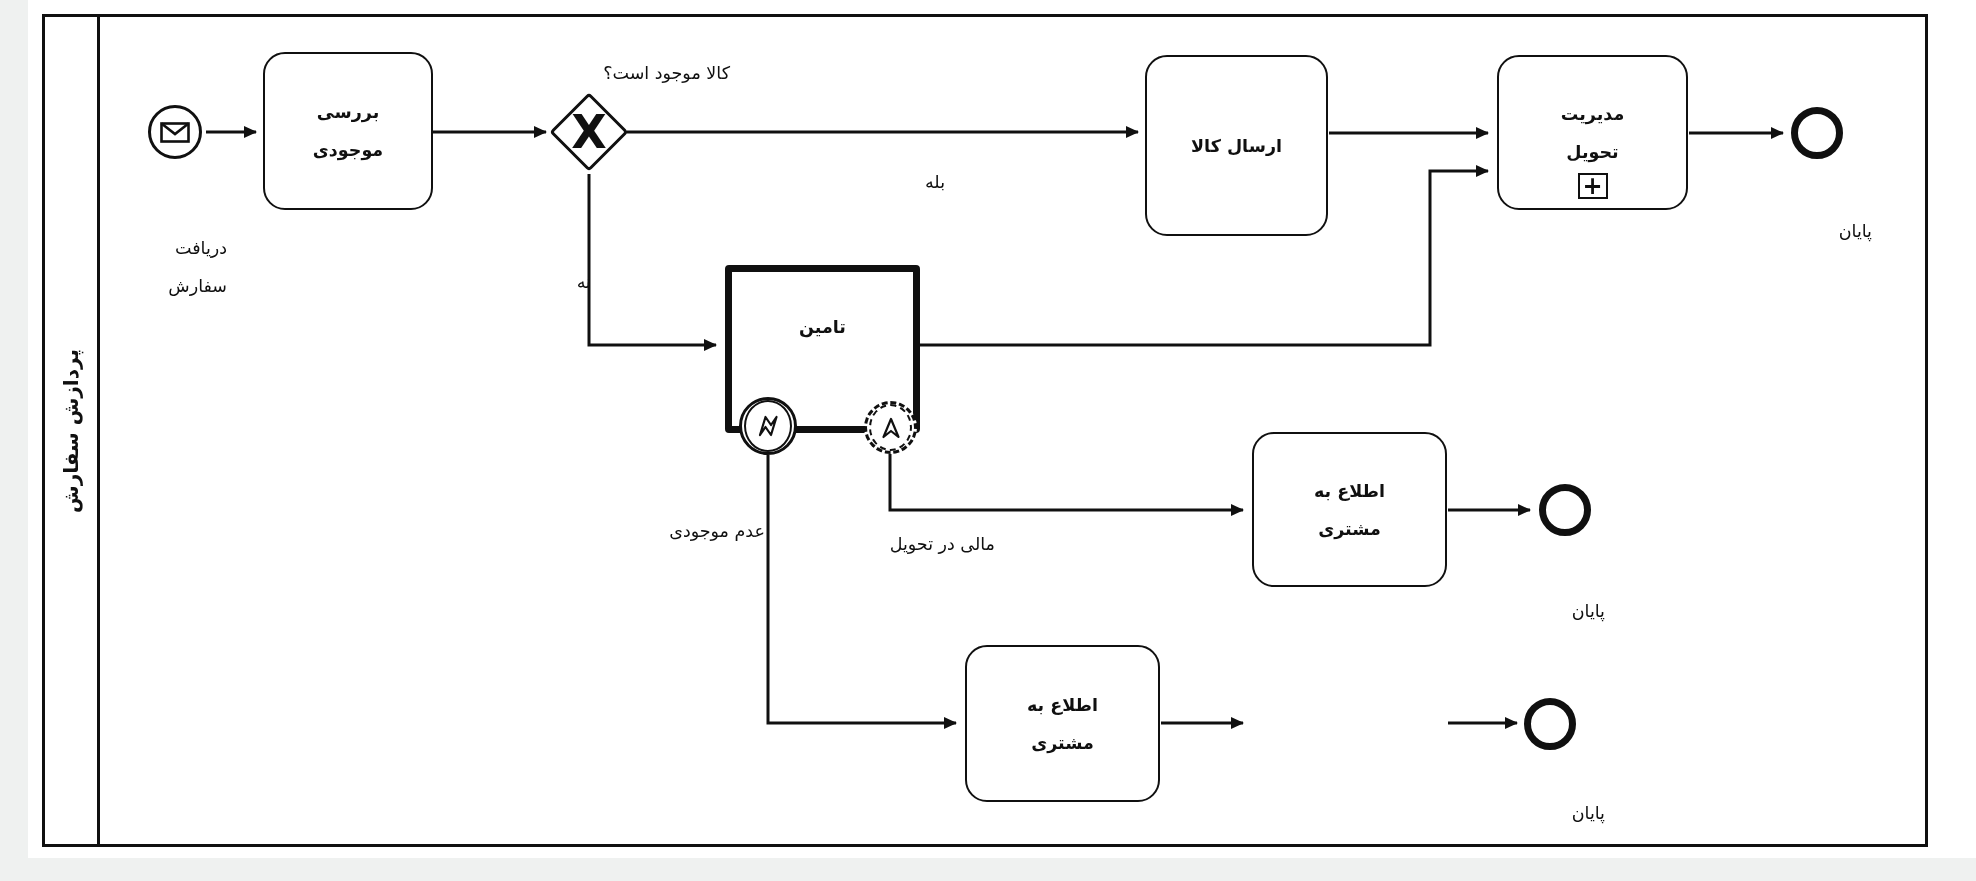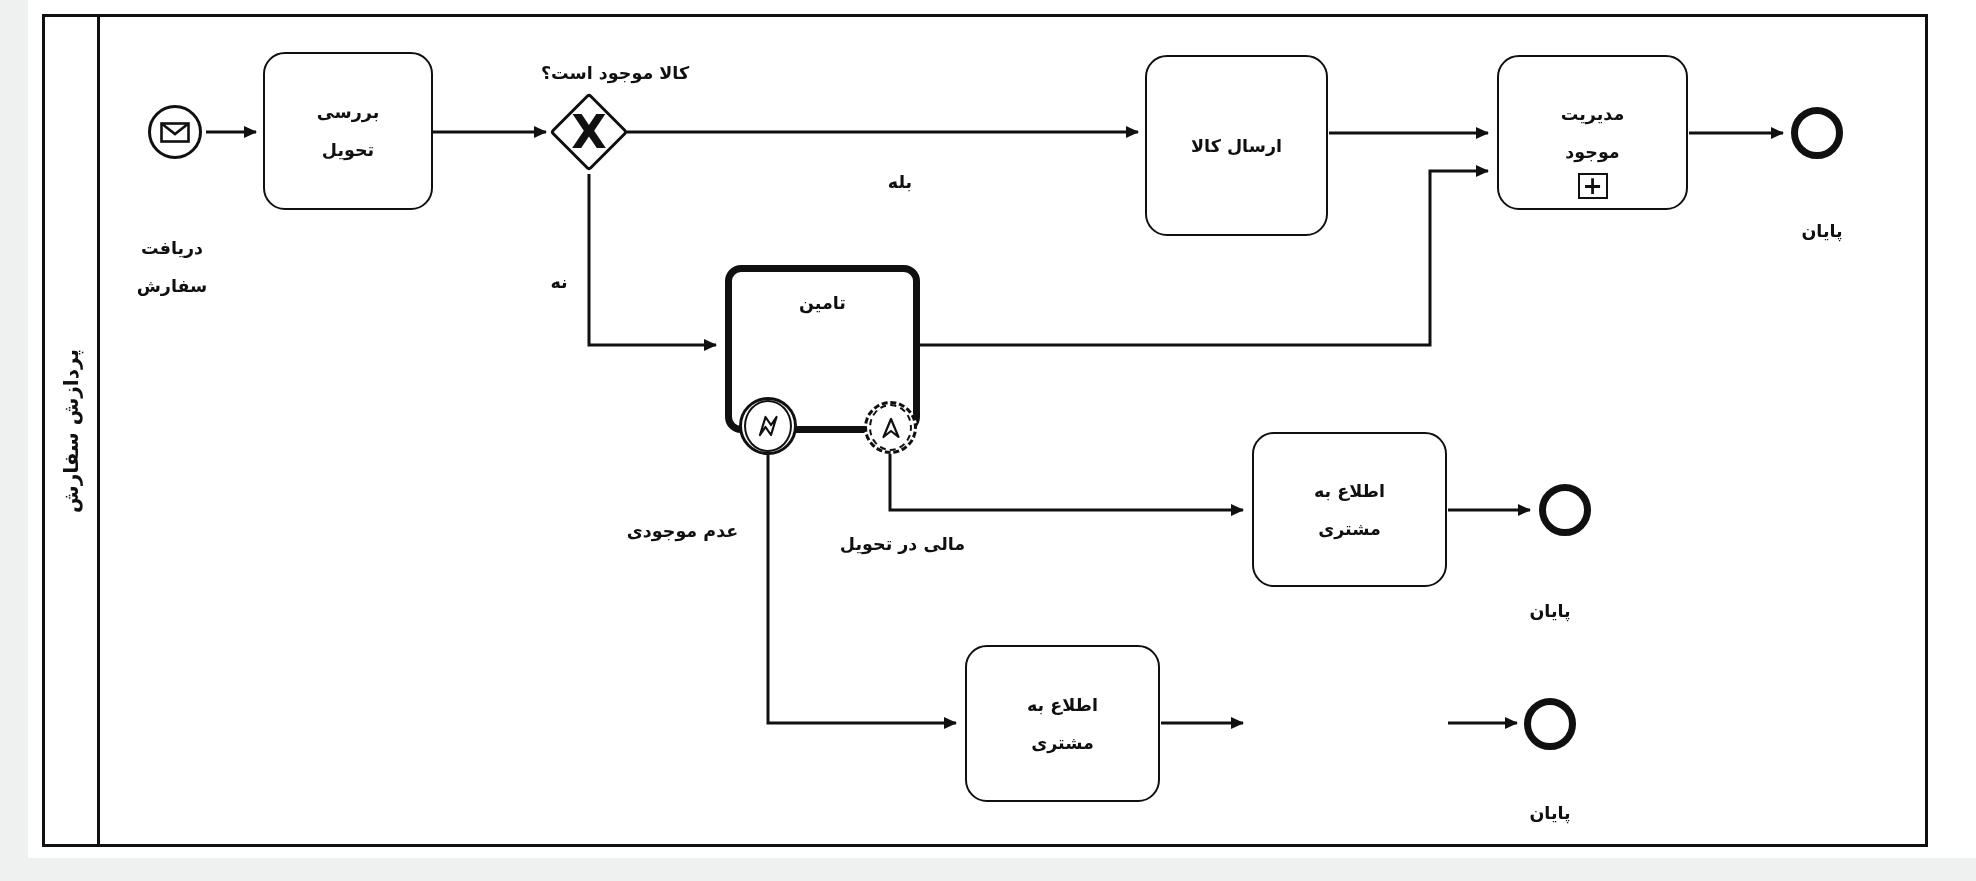--- a/index.html
+++ b/index.html
@@ -24,21 +24,21 @@
     transform:rotate(-90deg);white-space:nowrap;direction:rtl;
     font-size:20px;font-weight:bold;letter-spacing:.5px;
   }
   svg.flows{position:absolute;left:0;top:0;width:1976px;height:881px;}
   .node{
     position:absolute;box-sizing:border-box;background:#ffffff;
     border:2.5px solid #101010;border-radius:22px;
     display:flex;flex-direction:column;align-items:center;justify-content:center;
     font-size:17.5px;font-weight:bold;line-height:38px;text-align:center;direction:rtl;
   }
-  .subprocess{border-width:7px;border-radius:16px;justify-content:flex-start;padding-top:12px;}
+  .subprocess{border-width:7px;border-radius:4px;justify-content:flex-start;padding-top:36px;}
   .collapsed{}
   .plusbox{
     position:absolute;bottom:9px;left:50%;transform:translateX(-50%);
     width:30px;height:26px;border:2.5px solid #101010;box-sizing:border-box;
     display:flex;align-items:center;justify-content:center;
     font-size:24px;font-weight:bold;line-height:1;background:#fff;
   }
   .event{
     position:absolute;box-sizing:border-box;border-radius:50%;background:#ffffff;
     display:flex;align-items:center;justify-content:center;
@@ -47,22 +47,22 @@
   .end{border:7px solid #101010;}
   .gw{
     position:absolute;box-sizing:border-box;background:#ffffff;
     border:3px solid #101010;transform:rotate(45deg);border-radius:4px;
   }
   .gw-x{
     position:absolute;display:flex;align-items:center;justify-content:center;
     font-size:46px;font-weight:bold;line-height:1;
   }
   .lbl{
-    position:absolute;font-size:17.5px;font-weight:bold;line-height:38px;
-    text-align:center;direction:rtl;white-space:nowrap;
+    position:absolute;font-size:17.5px;font-weight:normal;line-height:38px;
+    direction:rtl;white-space:nowrap;
   }
   .boundary{
     position:absolute;box-sizing:border-box;border-radius:50%;background:#ffffff;
     display:flex;align-items:center;justify-content:center;z-index:5;
   }
   .b-outer{border:3px solid #101010;}
   .b-outer-d{border:3px dashed #101010;}
   .b-inner{
     width:100%;height:100%;margin:2px;border-radius:50%;box-sizing:border-box;
     display:flex;align-items:center;justify-content:center;
@@ -110,36 +110,36 @@
       <path d="M1.5,1.5 L15,12 L28.5,1.5" fill="none" stroke="#101010" stroke-width="2.6"></path>
     </svg>
   </div>
   <div class="lbl" style="left:117px;top:229px;width:110px;">
     <div>دریافت</div>
     <div>سفارش</div>
   </div>
 
   <div class="node" style="left:263px;top:52px;width:170px;height:158px;text-align:center;">
     <div>بررسی</div>
-    <div>تحویل</div>
+    <div>موجودی</div>
   </div>
 
   <div class="gw" style="left:561px;top:104px;width:56px;height:56px;"></div>
   <div class="gw-x" style="left:561px;top:104px;width:56px;height:56px;">X</div>
   <div class="lbl" style="left:500px;top:54px;width:230px;">کالا موجود است؟</div>
   <div class="lbl" style="left:855px;top:163px;width:90px;">بله</div>
   <div class="lbl" style="left:527px;top:263px;width:64px;">نه</div>
 
   <div class="node" style="left:1145px;top:55px;width:183px;height:181px;">
     <div>ارسال کالا</div>
   </div>
 
   <div class="node collapsed" style="left:1497px;top:55px;width:191px;height:155px;">
     <div>مدیریت</div>
-    <div>موجود</div>
+    <div>تحویل</div>
     <div class="plusbox">+</div>
   </div>
 
   <div class="event end" style="left:1791px;top:107px;width:52px;height:52px;"></div>
   <div class="lbl" style="left:1772px;top:212px;width:100px;">پایان</div>
 
   <div class="node subprocess" style="left:725px;top:265px;width:195px;height:168px;">
     <div>تامین</div>
   </div>
 

